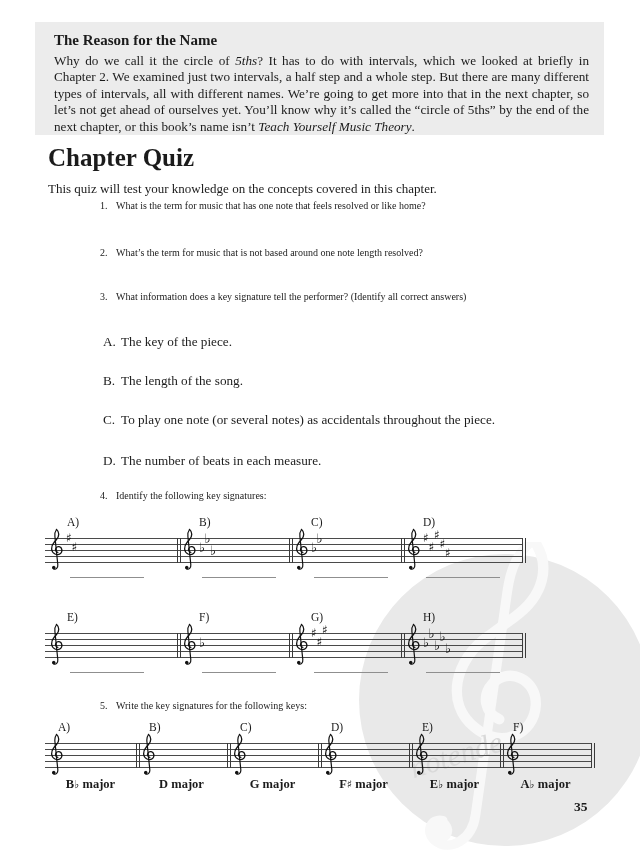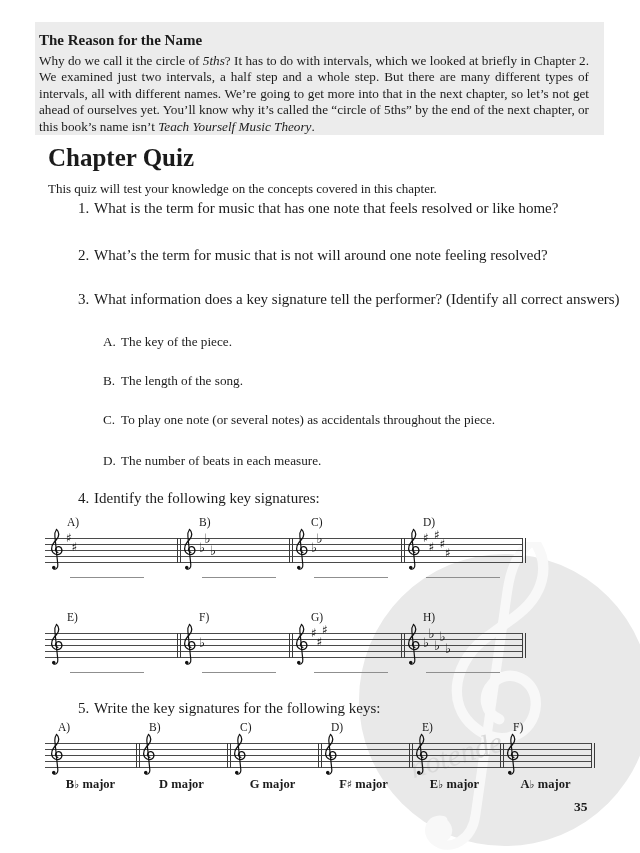--- a/index.html
+++ b/index.html
@@ -1,29 +1,29 @@
 <!DOCTYPE html>
 <html><head>
 <meta charset="utf-8">
 <style>
   html,body{margin:0;padding:0;background:#fff;}
   .page{position:relative;width:640px;height:853px;background:#ffffff;overflow:hidden;
         font-family:"Liberation Serif","DejaVu Sans",serif;color:#1b1b1b;}
 
   
   .info-box{position:absolute;left:35px;top:22px;width:569px;height:113px;background:#ececec;
-            box-sizing:border-box;padding:10px 15px 0 4px;z-index:1;}
+            box-sizing:border-box;padding:10px 15px 0 19px;z-index:1;}
   .info-title{font-weight:bold;font-size:15px;margin:0 0 4px 0;}
   .info-body{font-size:13.2px;line-height:16.4px;text-align:justify;margin:0;}
   .it{font-style:italic;}
 
   .quiz-heading{position:absolute;left:48px;top:144px;font-size:25px;font-weight:bold;margin:0;z-index:1;}
   .quiz-intro{position:absolute;left:48px;top:181px;font-size:13px;z-index:1;}
 
-  .question{position:absolute;left:78px;font-size:15px;z-index:1;white-space:nowrap;}
+  .question{position:absolute;left:100px;font-size:10px;z-index:1;white-space:nowrap;}
   .qnum{display:inline-block;width:16px;}
   .choice{position:absolute;left:103px;font-size:13.2px;z-index:1;white-space:nowrap;}
   .cletter{display:inline-block;width:18px;}
 
   
   .staff-group{position:absolute;left:45px;z-index:1;}
   .labels-row{display:flex;height:22px;font-size:11.5px;}
   .labels-row span{box-sizing:border-box;display:inline-block;}
   .staff-row{display:flex;}
   .staff-section{position:relative;height:25px;box-sizing:border-box;
@@ -70,21 +70,21 @@
     <p class="info-body"><span>Why do we call it the circle of </span><span class="it">5ths</span><span>? It has to do with intervals, which we looked at briefly in Chapter 2. We examined just two intervals, a half step and a whole step. But there are many different types of intervals, all with different names. We’re going to get more into that in the next chapter, so let’s not get ahead of ourselves yet. You’ll know why it’s called the “circle of 5ths” by the end of the next chapter, or this book’s name isn’t </span><span class="it">Teach Yourself Music Theory</span><span>.</span></p>
   </div>
 
   <h1 class="quiz-heading">Chapter Quiz</h1>
   <div class="quiz-intro">This quiz will test your knowledge on the concepts covered in this chapter.</div>
 
   <div class="question" style="top:200px">
     <span class="qnum">1.</span><span>What is the term for music that has one note that feels resolved or like home?</span>
   </div>
   <div class="question" style="top:247px">
-    <span class="qnum">2.</span><span>What’s the term for music that is not will around one note feeling resolved?</span>
+    <span class="qnum">2.</span><span>What’s the term for music that is not based around one note length resolved?</span>
   </div>
   <div class="question" style="top:291px">
     <span class="qnum">3.</span><span>What information does a key signature tell the performer? (Identify all correct answers)</span>
   </div>
 
   <div class="choice" style="top:334px">
     <span class="cletter">A.</span><span>The key of the piece.</span>
   </div>
   <div class="choice" style="top:412px">
     <span class="cletter">C.</span><span>To play one note (or several notes) as accidentals throughout the piece.</span>

